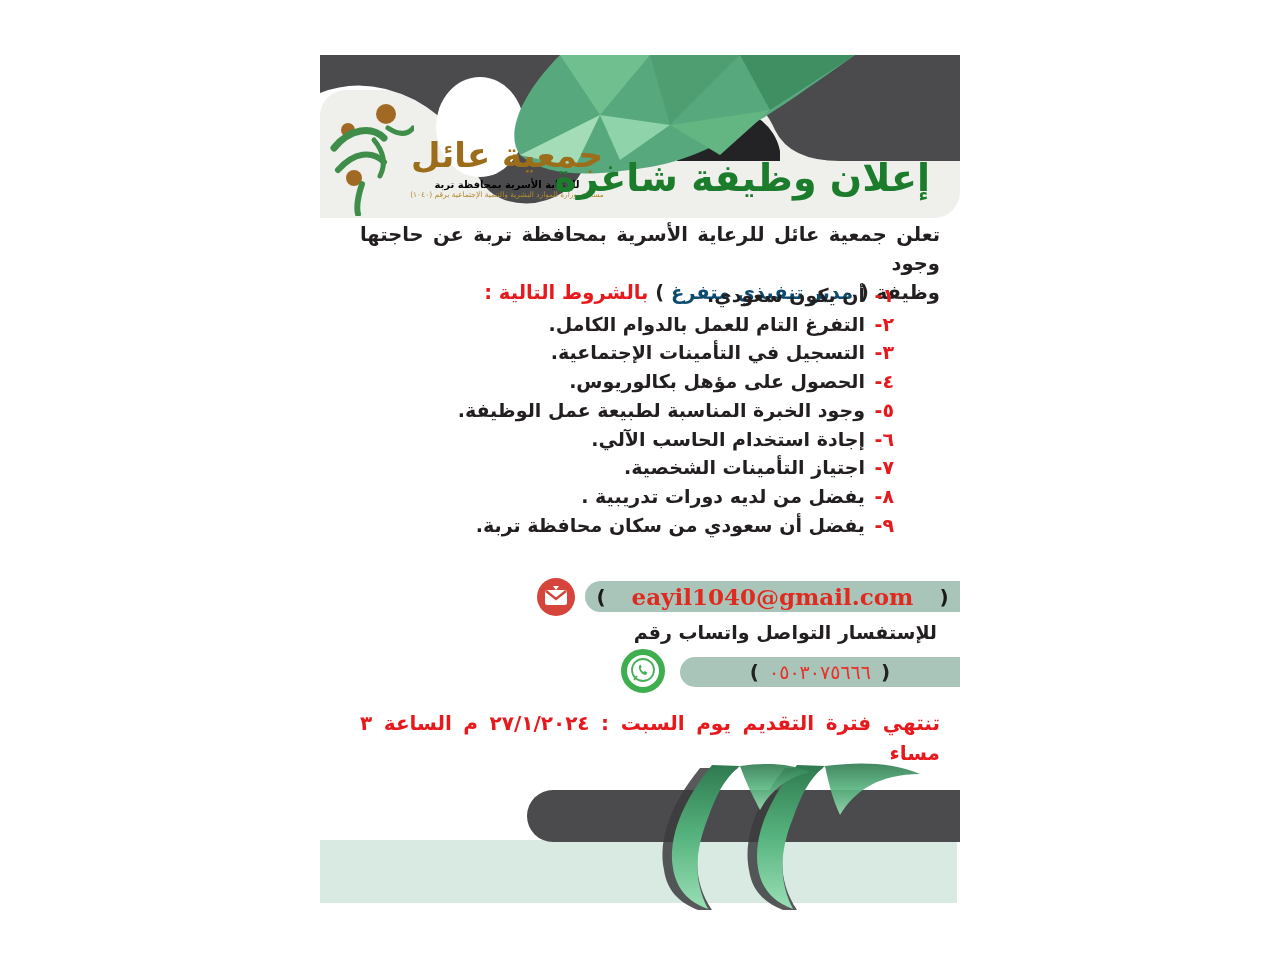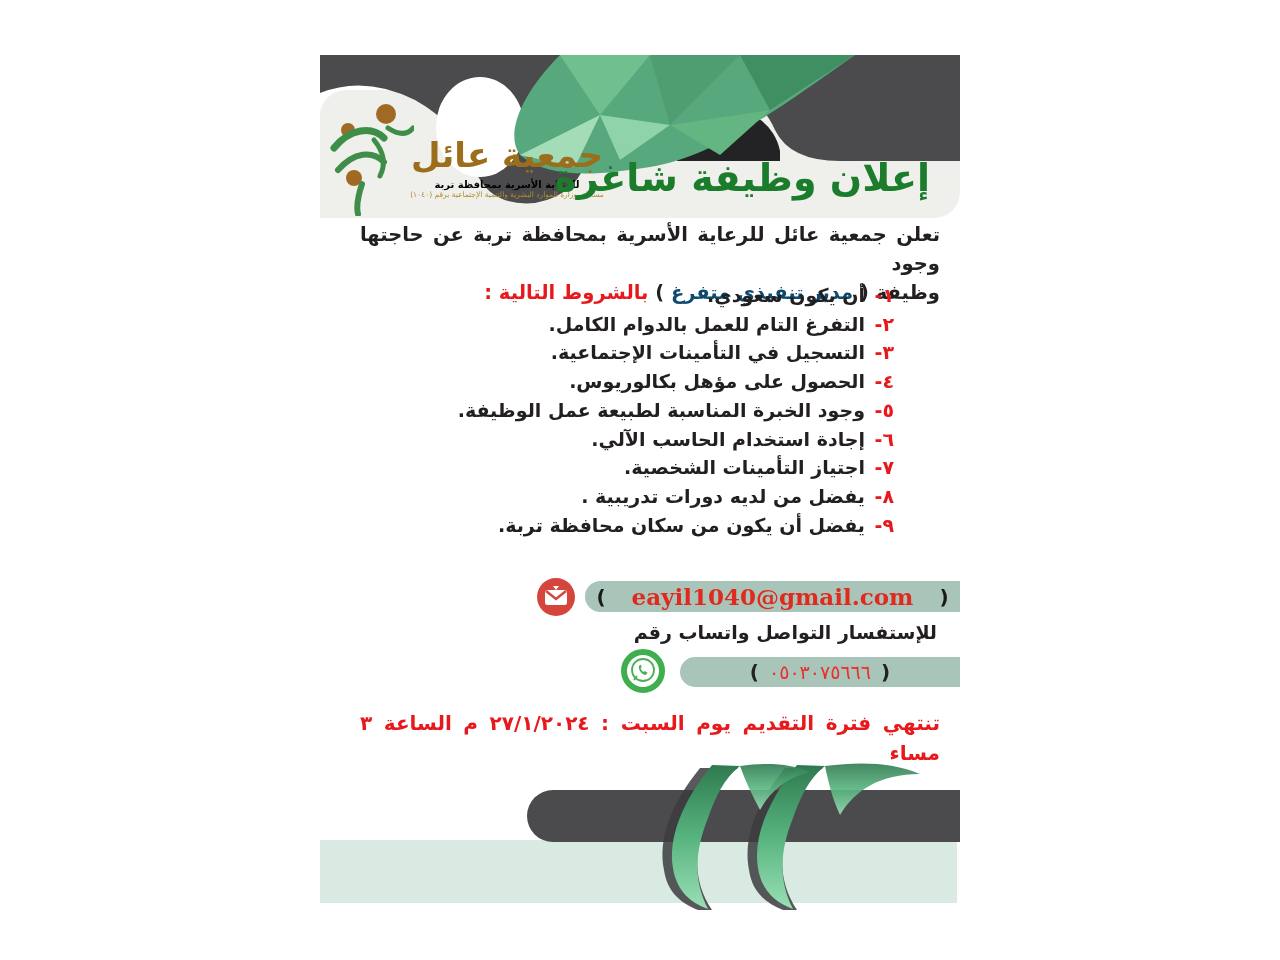--- a/index.html
+++ b/index.html
@@ -144,21 +144,21 @@
       <span class="req-text">اجتياز التأمينات الشخصية.</span>
     </div>
 
     <div class="req-item">
       <span class="req-num">٨-</span>
       <span class="req-text">يفضل من لديه دورات تدريبية .</span>
     </div>
 
     <div class="req-item">
       <span class="req-num">٩-</span>
-      <span class="req-text">يفضل أن يكون من سكان محافظة تربة.</span>
+      <span class="req-text">يفضل أن سعودي من سكان محافظة تربة.</span>
     </div>
   </div>
 
 
   <svg class="gmail-icon icon-abs" viewBox="0 0 40 40">
     <circle cx="20" cy="20" r="19" fill="#d6453c"></circle>
     <rect x="9" y="13" width="22" height="15" rx="2.5" fill="#ffffff"></rect>
     <path d="M10,14 L20,22 L30,14" stroke="#d6453c" stroke-width="2.5" fill="none"></path>
     <path d="M17,9 h6 l-3,4 z" fill="#ffffff"></path>
   </svg>

